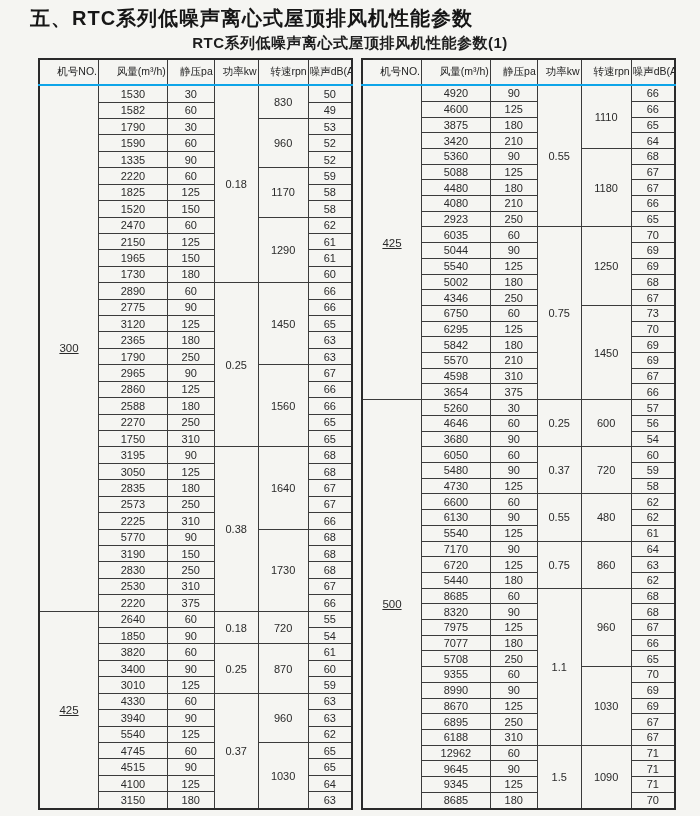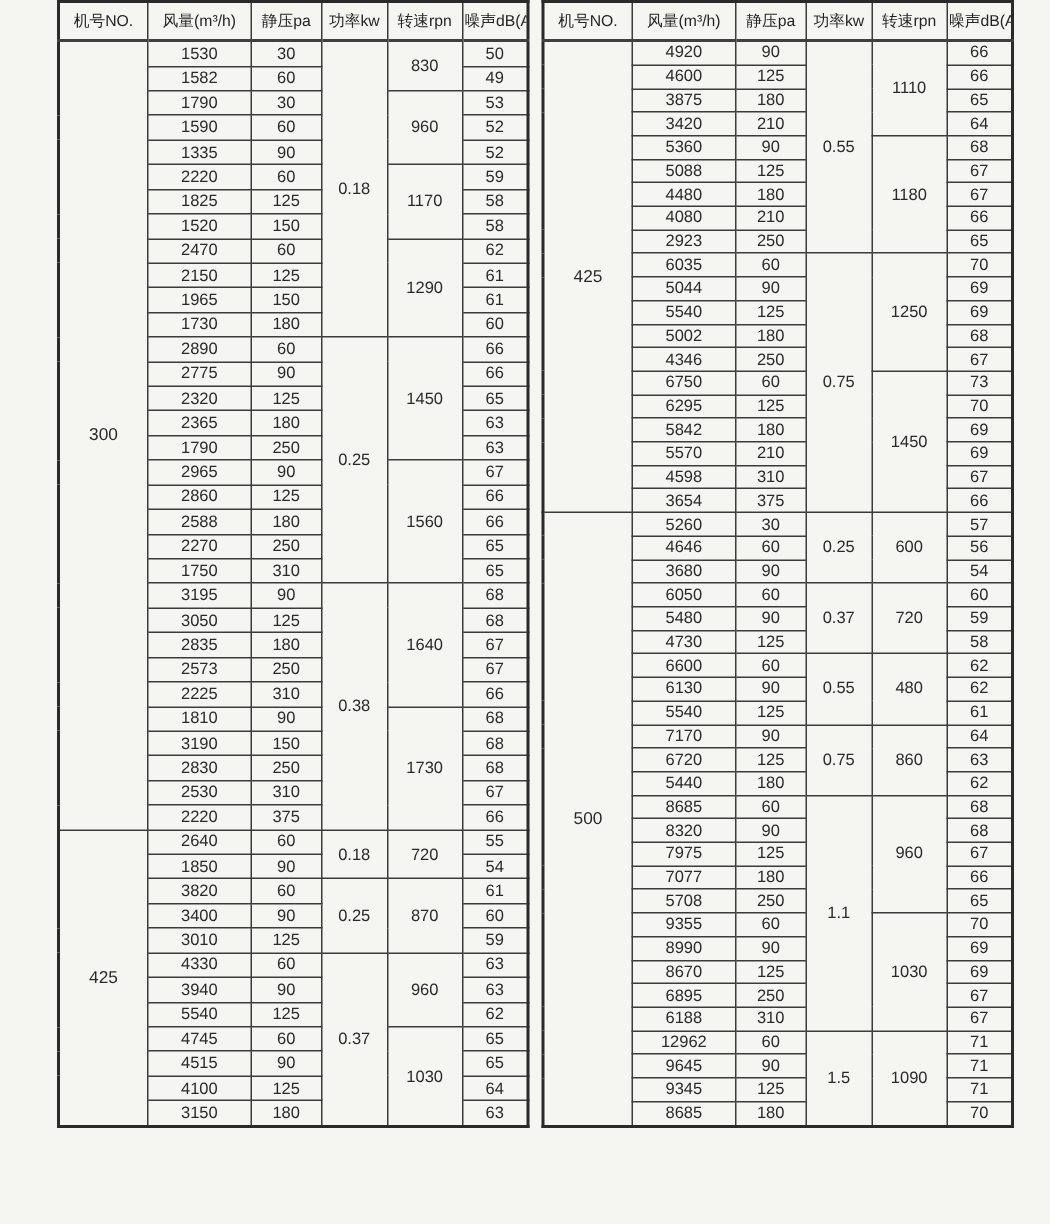--- a/index.html
+++ b/index.html
@@ -37,29 +37,31 @@
     border:2px solid #2a2a2a;
   }
   th,td{
     border:1px solid var(--grid);
     text-align:center;vertical-align:middle;
     padding:0 1px;
     overflow:hidden;white-space:nowrap;
   }
   th{
     font-size:10.5px;font-weight:normal;color:#242424;
-    height:24px;border-bottom:2px solid #404040;
+    height:24px;border-bottom:2px solid #0ea5e9;text-align:right;
   }
   td{font-size:11px;color:#2a2a2a;}
-  td.machine{font-size:11.5px;}
+  td.machine{font-size:11.5px;text-decoration:underline;}
 </style>
 </head>
 <body>
 
 <div class="page">
+  <div class="title">五、RTC系列低噪声离心式屋顶排风机性能参数</div>
+  <div class="subtitle">RTC系列低噪声离心式屋顶排风机性能参数(1)</div>
   <div class="tables">
     <div class="table-wrap">
       <table>
           <colgroup>
             <col style="width: 19%;">
             <col style="width: 22%;">
             <col style="width: 15%;">
             <col style="width: 14%;">
             <col style="width: 16%;">
             <col style="width: 14%;">
@@ -147,21 +149,21 @@
               <td rowspan="10">0.25</td>
               <td rowspan="5">1450</td>
               <td>66</td>
             </tr>
             <tr>
               <td>2775</td>
               <td>90</td>
               <td>66</td>
             </tr>
             <tr>
-              <td>2320</td>
+              <td>3120</td>
               <td>125</td>
               <td>65</td>
             </tr>
             <tr>
               <td>2365</td>
               <td>180</td>
               <td>63</td>
             </tr>
             <tr>
               <td>1790</td>
@@ -215,21 +217,21 @@
               <td>2573</td>
               <td>250</td>
               <td>67</td>
             </tr>
             <tr>
               <td>2225</td>
               <td>310</td>
               <td>66</td>
             </tr>
             <tr>
-              <td>1810</td>
+              <td>5770</td>
               <td>90</td>
               <td rowspan="5">1730</td>
               <td>68</td>
             </tr>
             <tr>
               <td>3190</td>
               <td>150</td>
               <td>68</td>
             </tr>
             <tr>

